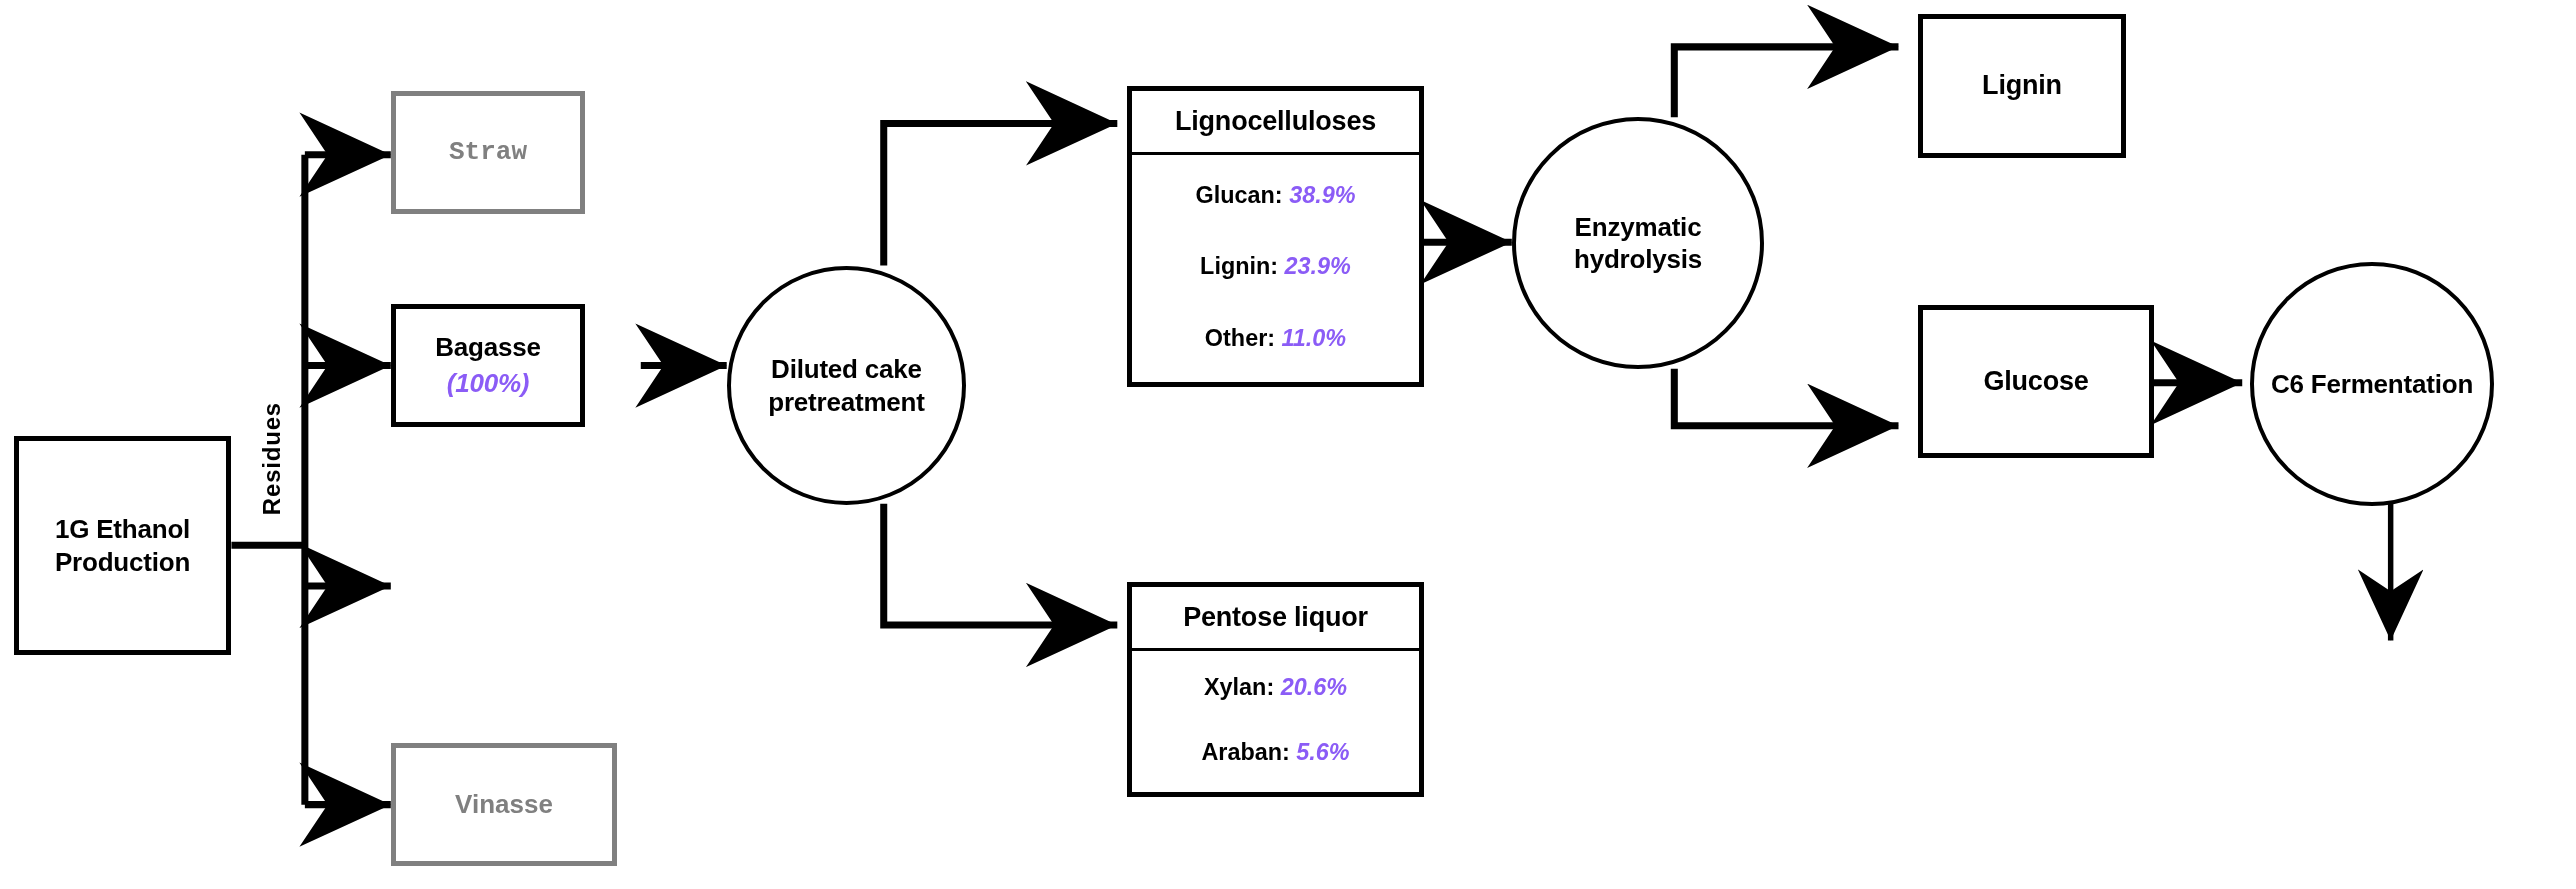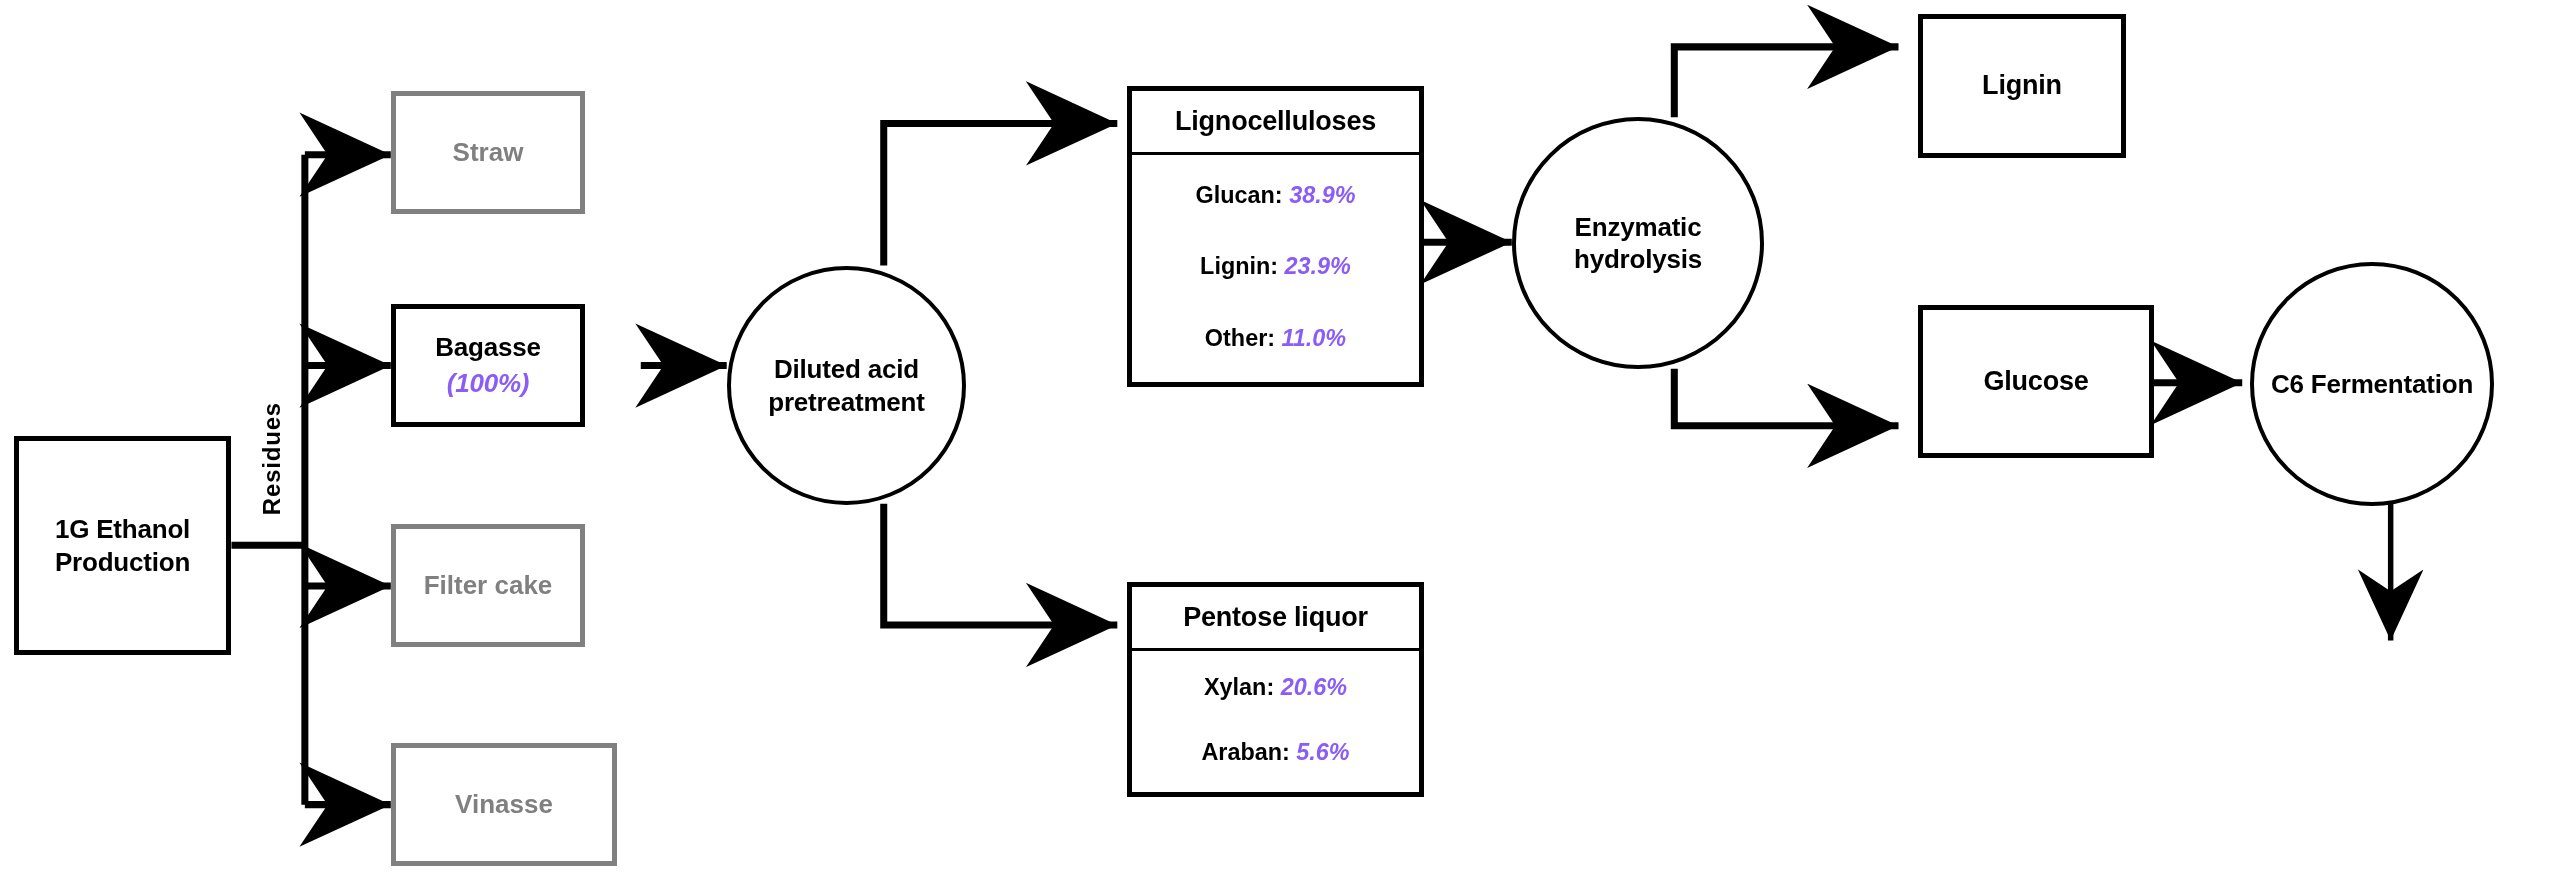--- a/index.html
+++ b/index.html
@@ -159,42 +159,39 @@
 
   <div class="node box" style="left:14px; top:436px; width:217px; height:219px;">
     <div class="lbl" style="font-size:26px;">
       <div>1G Ethanol</div>
       <div>Production</div>
     </div>
   </div>
 
   <div class="vertical-label" style="left:258px; top:402px;">Residues</div>
 
-  <div class="node box-muted" style="left:391px; top:91px; width:194px; height:123px;">
+  <div class="node box-muted" style="left:391px; top:91px; width:194px; height:123px;font-family:Liberation Mono, monospace;">
     <div class="lbl-muted" style="font-size:26px;">Straw</div>
   </div>
 
   <div class="node box" style="left:391px; top:304px; width:194px; height:123px;">
     <div class="lbl" style="font-size:26px;">Bagasse</div>
     <div class="lbl" style="font-size:26px; margin-top:3.1px;">
       <span class="pct">(100%)</span>
     </div>
   </div>
 
-  <div class="node box-muted" style="left:391px; top:524px; width:194px; height:123px;">
-    <div class="lbl-muted" style="font-size:26px;">Filter cake</div>
-  </div>
 
   <div class="node box-muted" style="left:391px; top:743px; width:226px; height:123px;">
     <div class="lbl-muted" style="font-size:26px;">Vinasse</div>
   </div>
 
   <div class="node circle" style="left:727px; top:266px; width:239px; height:239px;">
     <div class="lbl" style="font-size:26px;">
-      <div>Diluted acid</div>
+      <div>Diluted cake</div>
       <div>pretreatment</div>
     </div>
   </div>
 
   <div class="composite" style="left:1127px; top:86px; width:297px; height:301px;">
     <div class="head" style="height:61px;">
       <span class="lbl" style="font-size:27px;">Lignocelluloses</span>
     </div>
     <div class="body">
       <div class="row">

